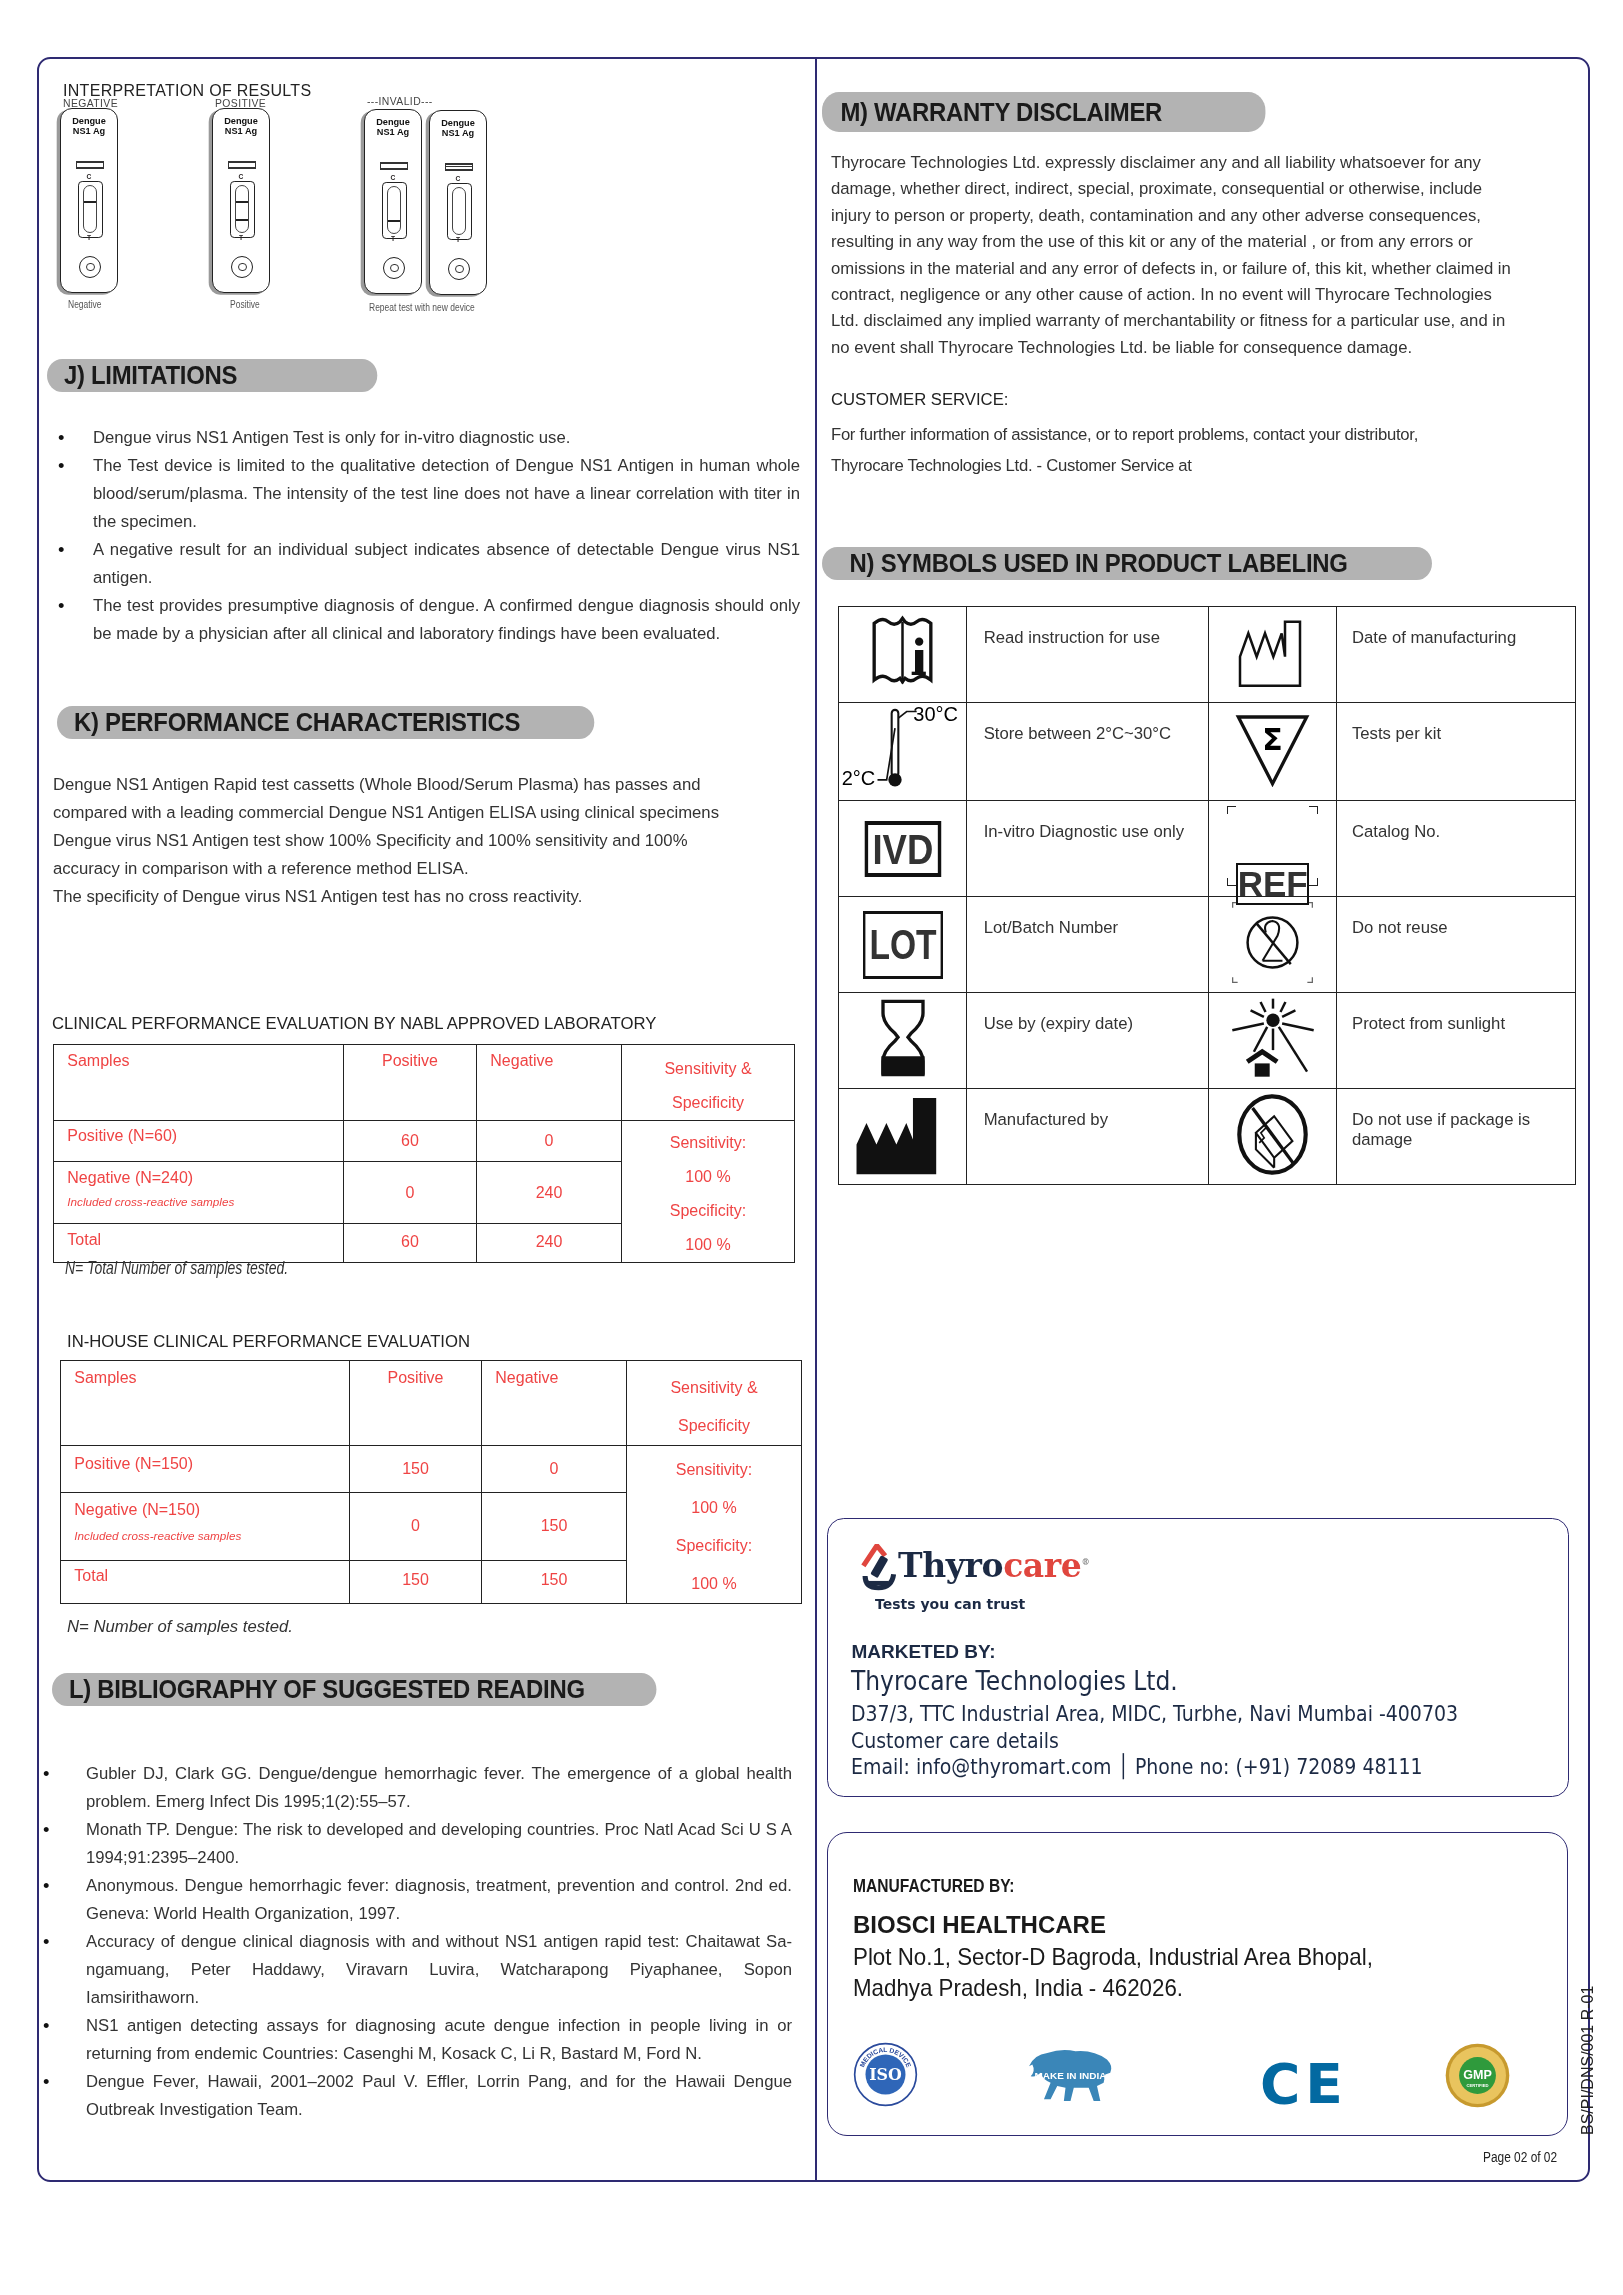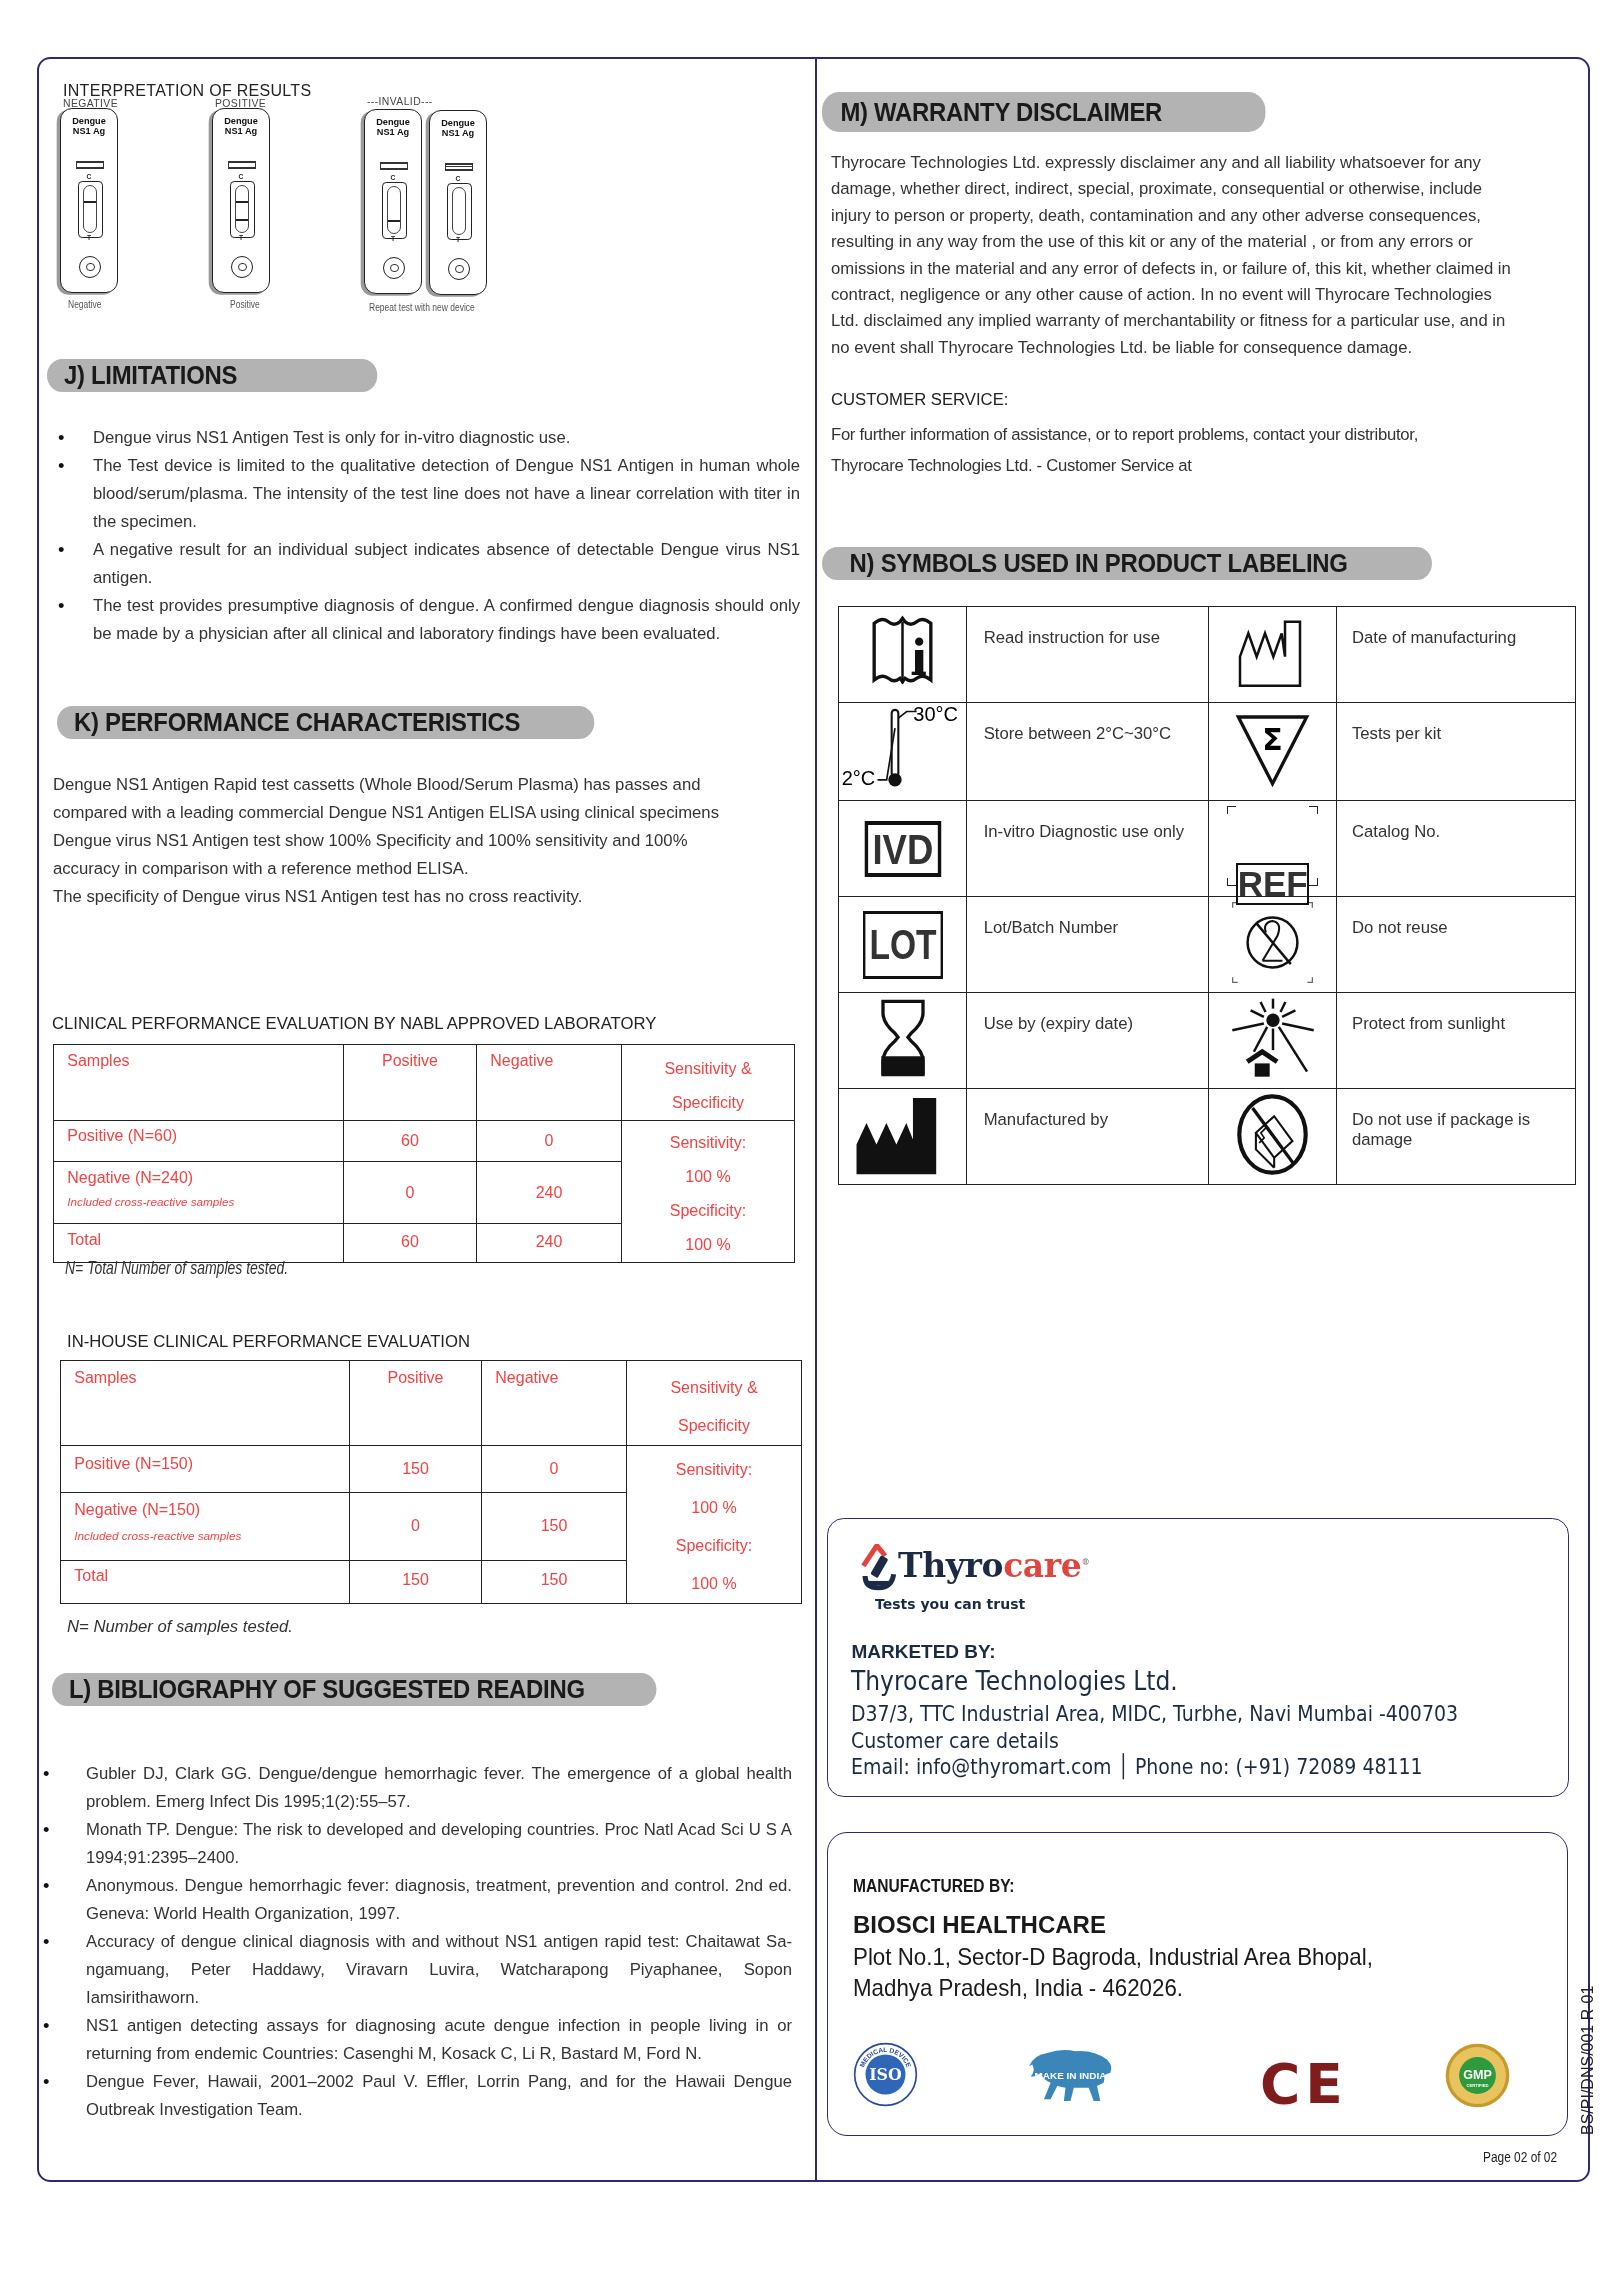--- a/index.html
+++ b/index.html
@@ -413,21 +413,21 @@
         <path id="isoTop" d="M12 39 a27 27 0 0 1 54 0" fill="none"></path>
         <text font-size="8" font-weight="bold" fill="#2a4a9c" font-family="Liberation Sans, sans-serif"><textPath href="#isoTop" startOffset="50%" text-anchor="middle">MEDICAL DEVICE</textPath></text>
       </svg>
   </div>
   <div class="abs" style="left:194px;top:215px;">
     <svg width="92" height="58" viewBox="0 0 110 70">
         <path d="M8 22 q6 -14 22 -16 q18 -6 34 -2 q22 -2 38 10 q8 8 4 16 l-6 2 l-2 10 l-8 4 l4 18 h-8 l-6 -16 l-18 0 l-4 16 h-8 l2 -16 l-10 -2 l-8 16 h-8 l8 -20 q-10 -4 -12 -12 q-6 6 -12 4 q6 -6 2 -14 z" fill="#3a86b8"></path>
         <text x="58" y="38" text-anchor="middle" font-size="12" font-weight="bold" fill="#fff" font-family="Liberation Sans, sans-serif">MAKE IN INDIA</text>
       </svg>
   </div>
-  <div class="abs" style="left:432px;top:219px;font-size:55px;font-family:'DejaVu Sans',sans-serif;font-weight:bold;letter-spacing:5px;color:#7f1d1d;">CE</div>
+  <div class="abs" style="left:432px;top:219px;font-size:55px;font-family:'DejaVu Sans',sans-serif;font-weight:bold;letter-spacing:5px;color:#0369a1;">CE</div>
   <div class="abs" style="left:616px;top:209px;">
     <svg width="67" height="67" viewBox="0 0 80 80">
         <circle cx="40" cy="40" r="38" fill="#c79a2e"></circle>
         <circle cx="40" cy="40" r="34" fill="#e9c45e"></circle>
         <circle cx="40" cy="40" r="22" fill="#2f9a3c"></circle>
         <text x="40" y="44" text-anchor="middle" font-size="15" font-weight="bold" fill="#fff" font-family="Liberation Sans, sans-serif">GMP</text>
         <text x="40" y="54" text-anchor="middle" font-size="5" font-weight="bold" fill="#fff" font-family="Liberation Sans, sans-serif">CERTIFIED</text>
       </svg>
   </div>
 </div>

